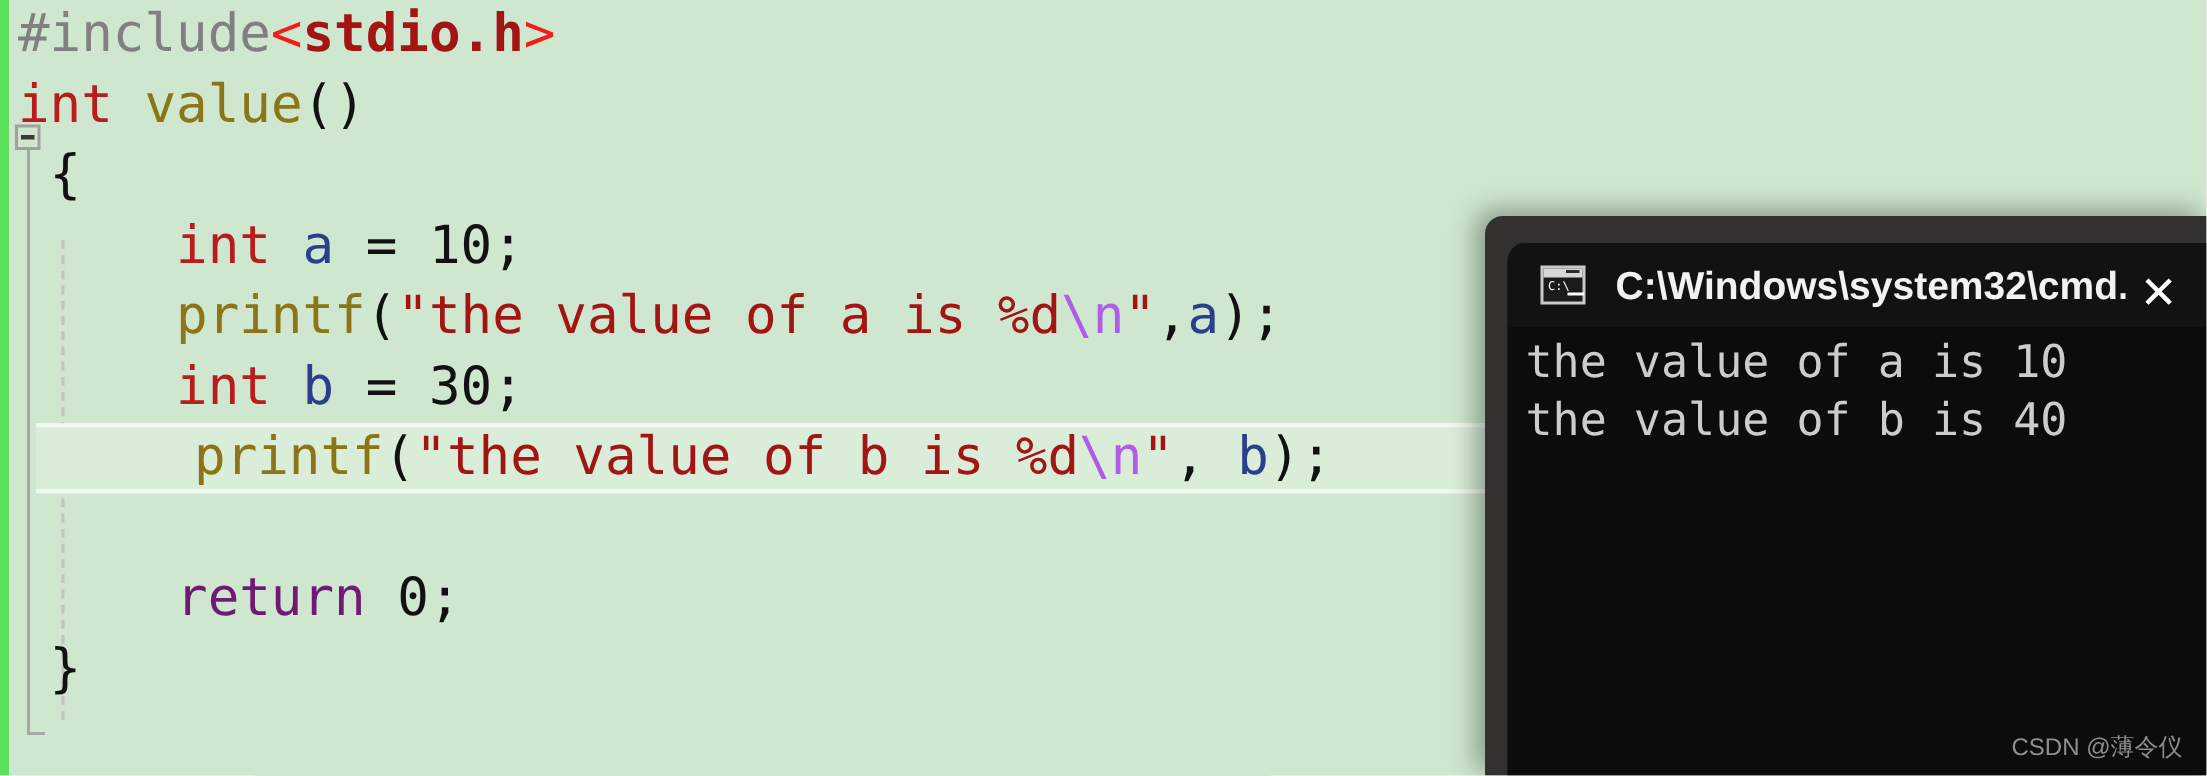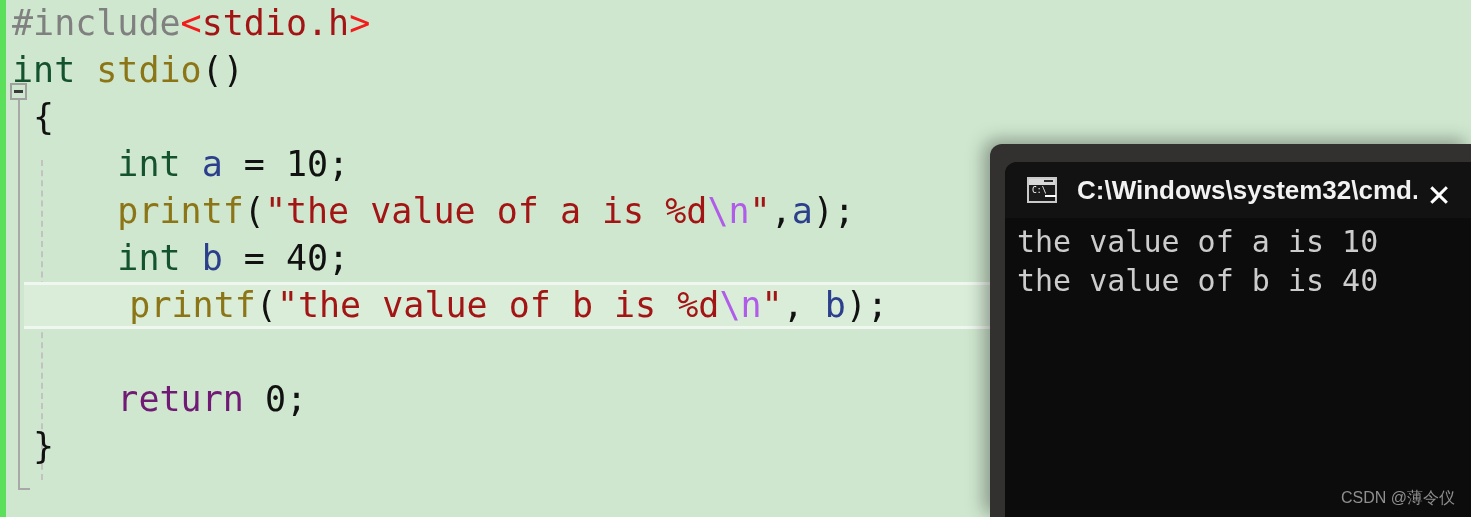--- a/index.html
+++ b/index.html
@@ -95,22 +95,22 @@
     line-height: 41px;
     box-sizing: content-box;
     margin-left: 24px;
     padding-left: 0;
   }
   .line.current .txt { padding-left: 0; }
 
   
   .c-pre      { color: #808080; }
   .c-angle    { color: #f41b1b; }
-  .c-header   { color: #a31515; }
-  .c-kw       { color: #14532d; }
+  .c-header   { color: #a31515; font-weight: bold; }
+  .c-kw       { color: #b91c1c; }
   .c-kw2      { color: #701a75; }
   .c-fn       { color: #8b7516; }
   .c-str      { color: #a31515; }
   .c-esc      { color: #b05ce8; }
   .c-var      { color: #2b3f8c; }
   .c-plain    { color: #111111; }
 
   
   .console-win {
     position: absolute;
@@ -248,25 +248,25 @@
   <div class="editor">
 
     <div class="change-strip"></div>
     <div class="collapse-box"></div>
     <div class="gutter-line"></div>
     <div class="gutter-line-foot"></div>
     <div class="indent-guide"></div>
 
     <div class="code" id="code-lines">
         <div class="line"><span class="txt"><span class="c-pre">#include</span><span class="c-angle">&lt;</span><span class="c-header">stdio.h</span><span class="c-angle">&gt;</span></span></div>
-        <div class="line"><span class="txt"><span class="c-kw">int</span><span class="c-plain"> </span><span class="c-fn">stdio</span><span class="c-plain">()</span></span></div>
+        <div class="line"><span class="txt"><span class="c-kw">int</span><span class="c-plain"> </span><span class="c-fn">value</span><span class="c-plain">()</span></span></div>
         <div class="line"><span class="txt"><span class="c-plain"> {</span></span></div>
         <div class="line"><span class="txt"><span class="c-plain">     </span><span class="c-kw">int</span><span class="c-plain"> </span><span class="c-var">a</span><span class="c-plain"> = </span><span class="c-plain">10</span><span class="c-plain">;</span></span></div>
         <div class="line"><span class="txt"><span class="c-plain">     </span><span class="c-fn">printf</span><span class="c-plain">(</span><span class="c-str">"the value of a is %d</span><span class="c-esc">\n</span><span class="c-str">"</span><span class="c-plain">,</span><span class="c-var">a</span><span class="c-plain">);</span></span></div>
-        <div class="line"><span class="txt"><span class="c-plain">     </span><span class="c-kw">int</span><span class="c-plain"> </span><span class="c-var">b</span><span class="c-plain"> = </span><span class="c-plain">40</span><span class="c-plain">;</span></span></div>
+        <div class="line"><span class="txt"><span class="c-plain">     </span><span class="c-kw">int</span><span class="c-plain"> </span><span class="c-var">b</span><span class="c-plain"> = </span><span class="c-plain">30</span><span class="c-plain">;</span></span></div>
         <div class="line current"><span class="txt"><span class="c-plain">     </span><span class="c-fn">printf</span><span class="c-plain">(</span><span class="c-str">"the value of b is %d</span><span class="c-esc">\n</span><span class="c-str">"</span><span class="c-plain">, </span><span class="c-var">b</span><span class="c-plain">);</span></span></div>
         <div class="line"><span class="txt"><span class="c-plain"></span></span></div>
         <div class="line"><span class="txt"><span class="c-plain">     </span><span class="c-kw2">return</span><span class="c-plain"> </span><span class="c-plain">0</span><span class="c-plain">;</span></span></div>
         <div class="line"><span class="txt"><span class="c-plain"> }</span></span></div>
       </div>
   </div>
 
   <div class="console-win">
     <div class="console-inner">
 

